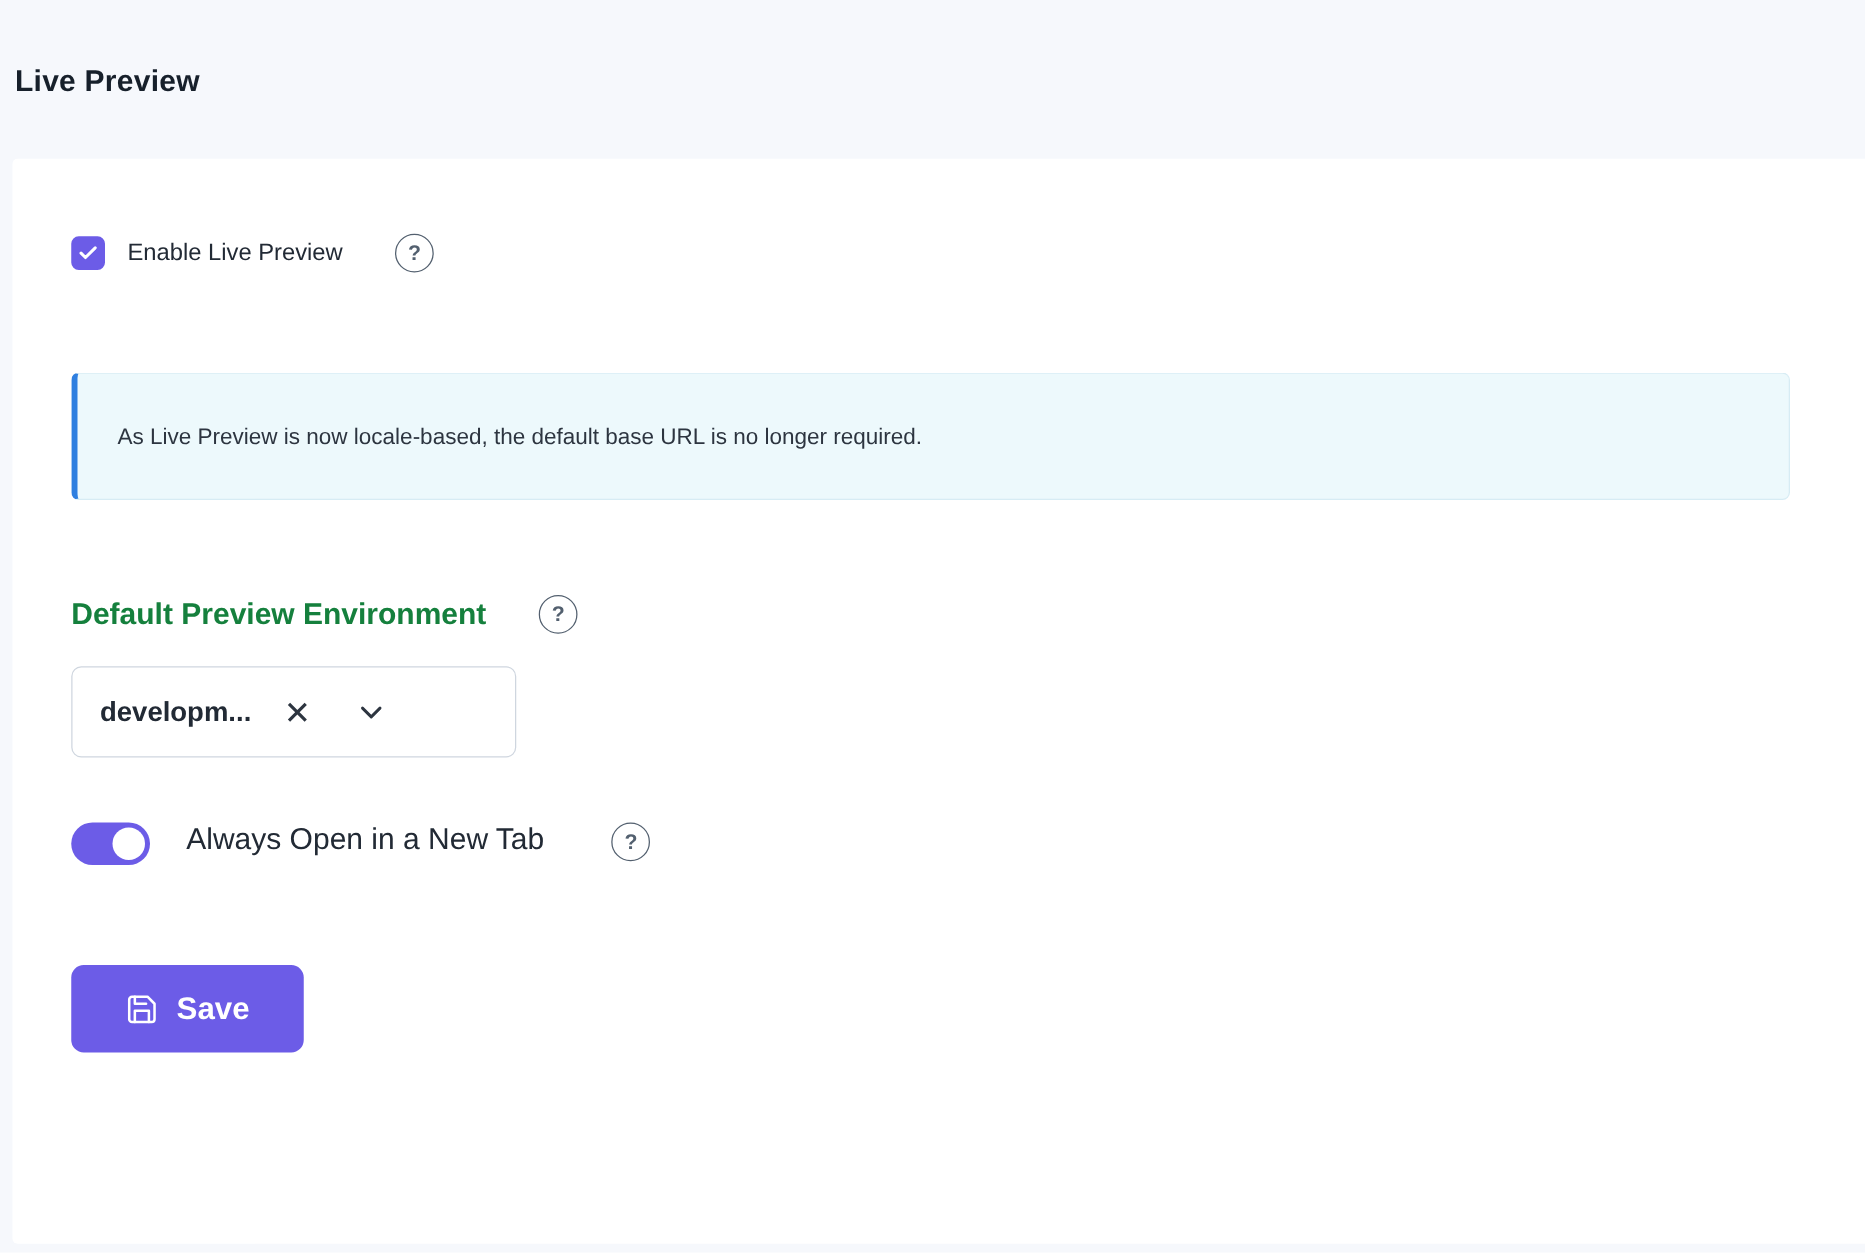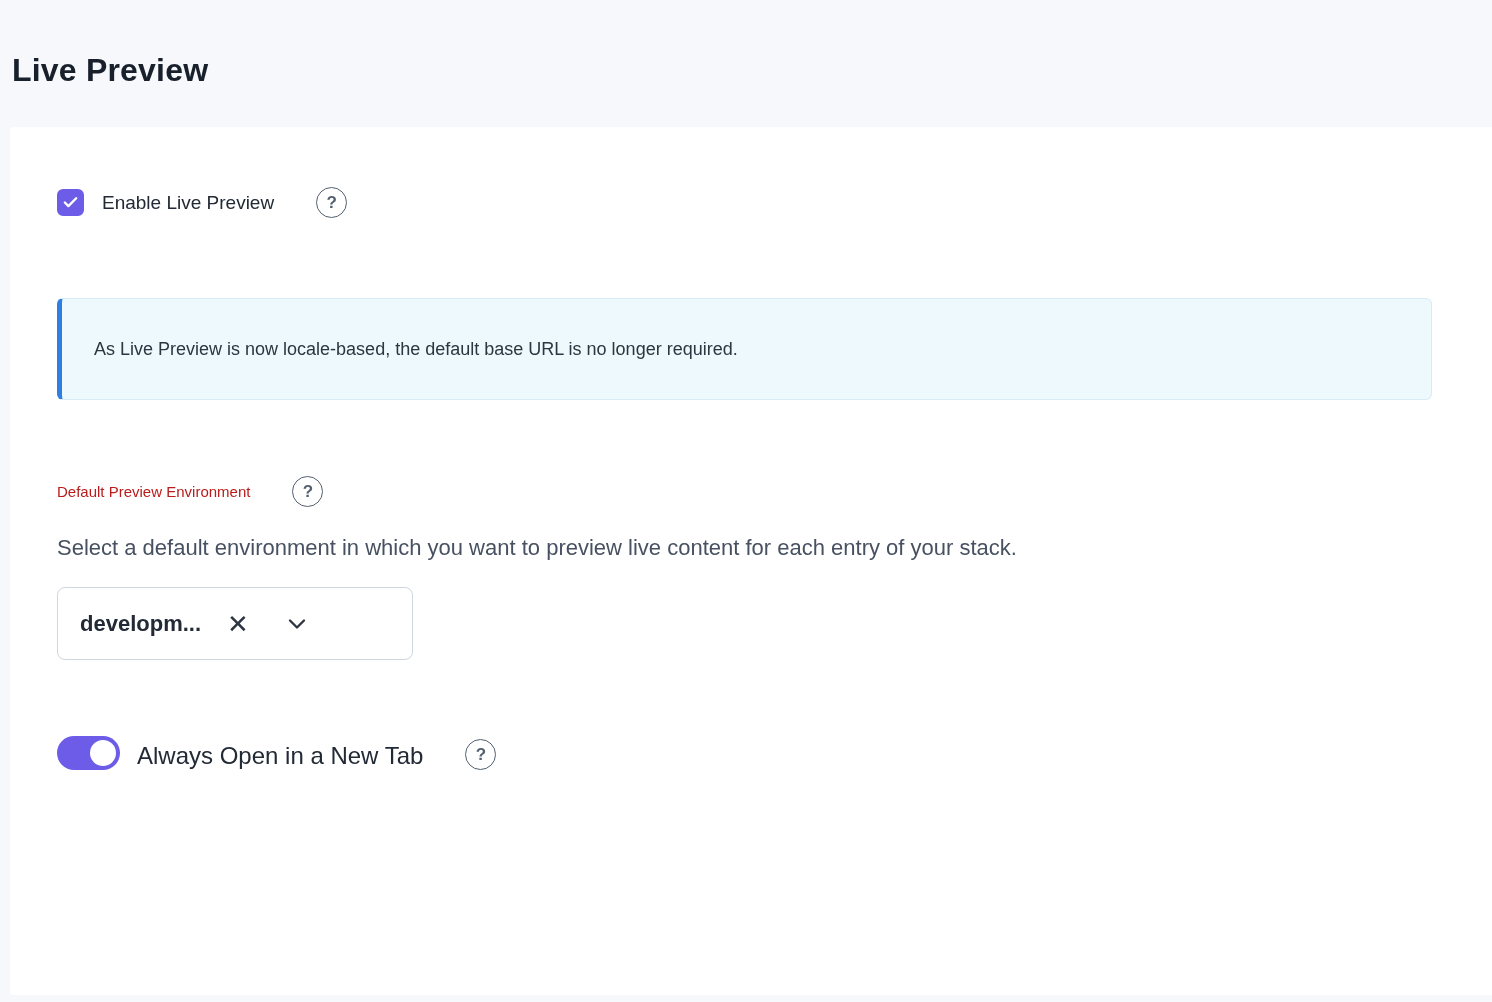--- a/index.html
+++ b/index.html
@@ -13,21 +13,21 @@
   body{
     background:var(--page-bg);
     font-family:"Liberation Sans","DejaVu Sans",sans-serif;
     color:#1f2430;
   }
   .page-header{
     height:127px;
     padding:52px 0 0 12px;
   }
   .page-title{
-    font-size:32px;
+    font-size:24px;
     font-weight:700;
     color:#17202b;
     letter-spacing:.2px;
   }
   .card{
     margin-left:10px;
     background:#ffffff;
     height:868px;
     border-radius:4px 0 0 4px;
     padding:60px 60px 0 47px;
@@ -77,23 +77,23 @@
     padding:18px 30px 18px 32px;
   }
   .banner-text{
     font-size:18px;
     color:#2d3540;
     line-height:1.45;
   }
   
   .section-label-row{margin-top:76px;display:flex;align-items:center;}
   .section-label{
-    font-size:15px;
-    font-weight:400;
-    color:#b91c1c;
+    font-size:24px;
+    font-weight:700;
+    color:#15803d;
   }
   .section-desc{
     margin-top:28px;
     font-size:22px;
     color:#475161;
   }
   
   .select-box{
     margin-top:26px;
     width:356px;height:73px;
@@ -118,21 +118,21 @@
     line-height:1;
     cursor:pointer;
   }
   .chevron-icon{
     margin-left:34px;
     display:flex;align-items:center;
     cursor:pointer;
   }
   .chevron-icon svg{width:28px;height:28px;}
   
-  .toggle-row{margin-top:76px;display:flex;align-items:flex-end;}
+  .toggle-row{margin-top:52px;display:flex;align-items:flex-start;gap:12px;}
   .toggle{
     width:63px;height:34px;
     border-radius:17px;
     background:#c3c9d4;
     position:relative;
     cursor:pointer;
     flex:0 0 auto;
   }
   .toggle.on{background:var(--accent);}
   .toggle-knob{
@@ -190,34 +190,43 @@
   </div>
 
   <div class="banner">
     <span class="banner-text">As Live Preview is now locale-based, the default base URL is no longer required.</span>
   </div>
 
   <div class="section-label-row">
     <span class="section-label">Default Preview Environment</span>
     <span class="help-icon help-gap">?</span>
   </div>
-  <div class="section-desc">Select a default environment in which you want to preview live content for each entry of your stack.</div>
 
   <div class="select-box">
     <span class="select-value">developm...</span>
     <span class="clear-icon">✕</span>
     <span class="chevron-icon">
       <svg viewBox="0 0 24 24" fill="none" stroke="#2d3540" stroke-width="2" stroke-linecap="round" stroke-linejoin="round">
           <polyline points="6 9 12 15 18 9"></polyline>
         </svg>
     </span>
   </div>
 
   <div class="toggle-row">
     <div class="toggle on">
       <div class="toggle-knob"></div>
     </div>
     <span class="toggle-label">Always Open in a New Tab</span>
     <span class="help-icon help-gap">?</span>
   </div>
 
+  <button class="save-button">
+    <span style="display:flex;">
+      <svg viewBox="0 0 24 24" fill="none" stroke="#ffffff" stroke-width="1.8" stroke-linecap="round" stroke-linejoin="round">
+        <path d="M19 21H5a2 2 0 0 1-2-2V5a2 2 0 0 1 2-2h11l5 5v11a2 2 0 0 1-2 2z"></path>
+        <polyline points="17 21 17 13 7 13 7 21"></polyline>
+        <polyline points="7 3 7 8 15 8"></polyline>
+      </svg>
+    </span>
+    <span class="save-label">Save</span>
+  </button>
 
 </div>
 
 </body></html>

